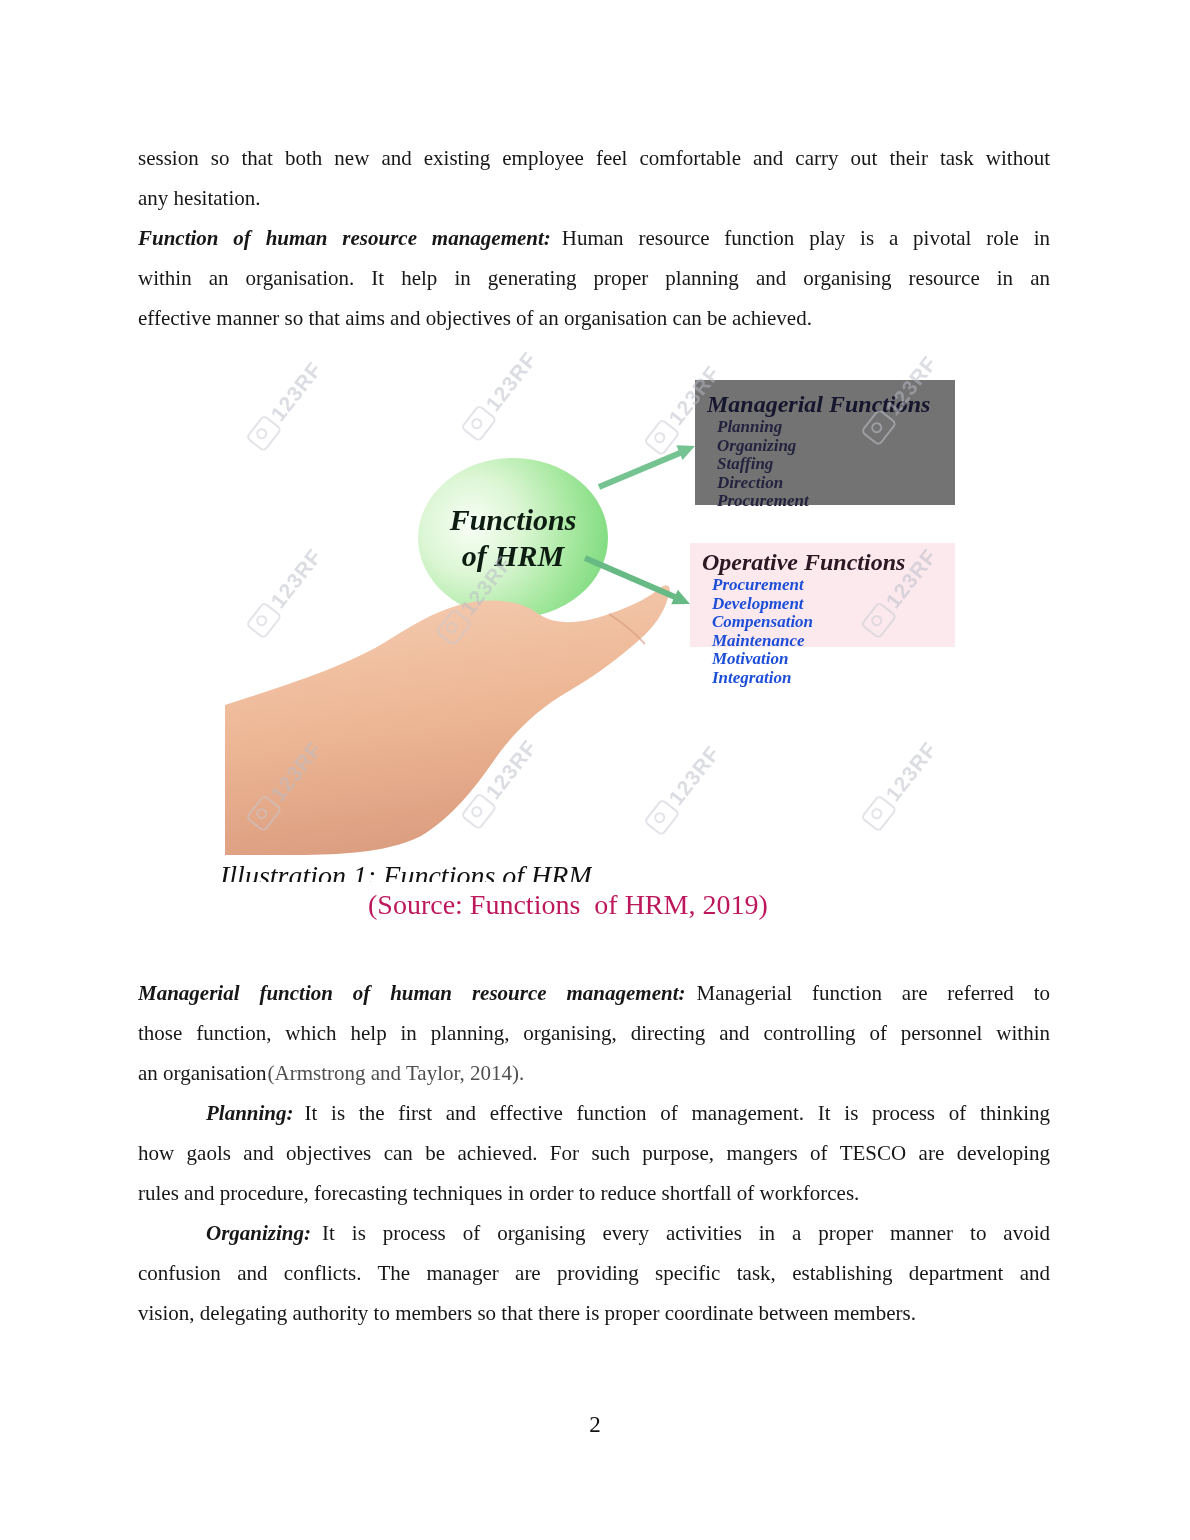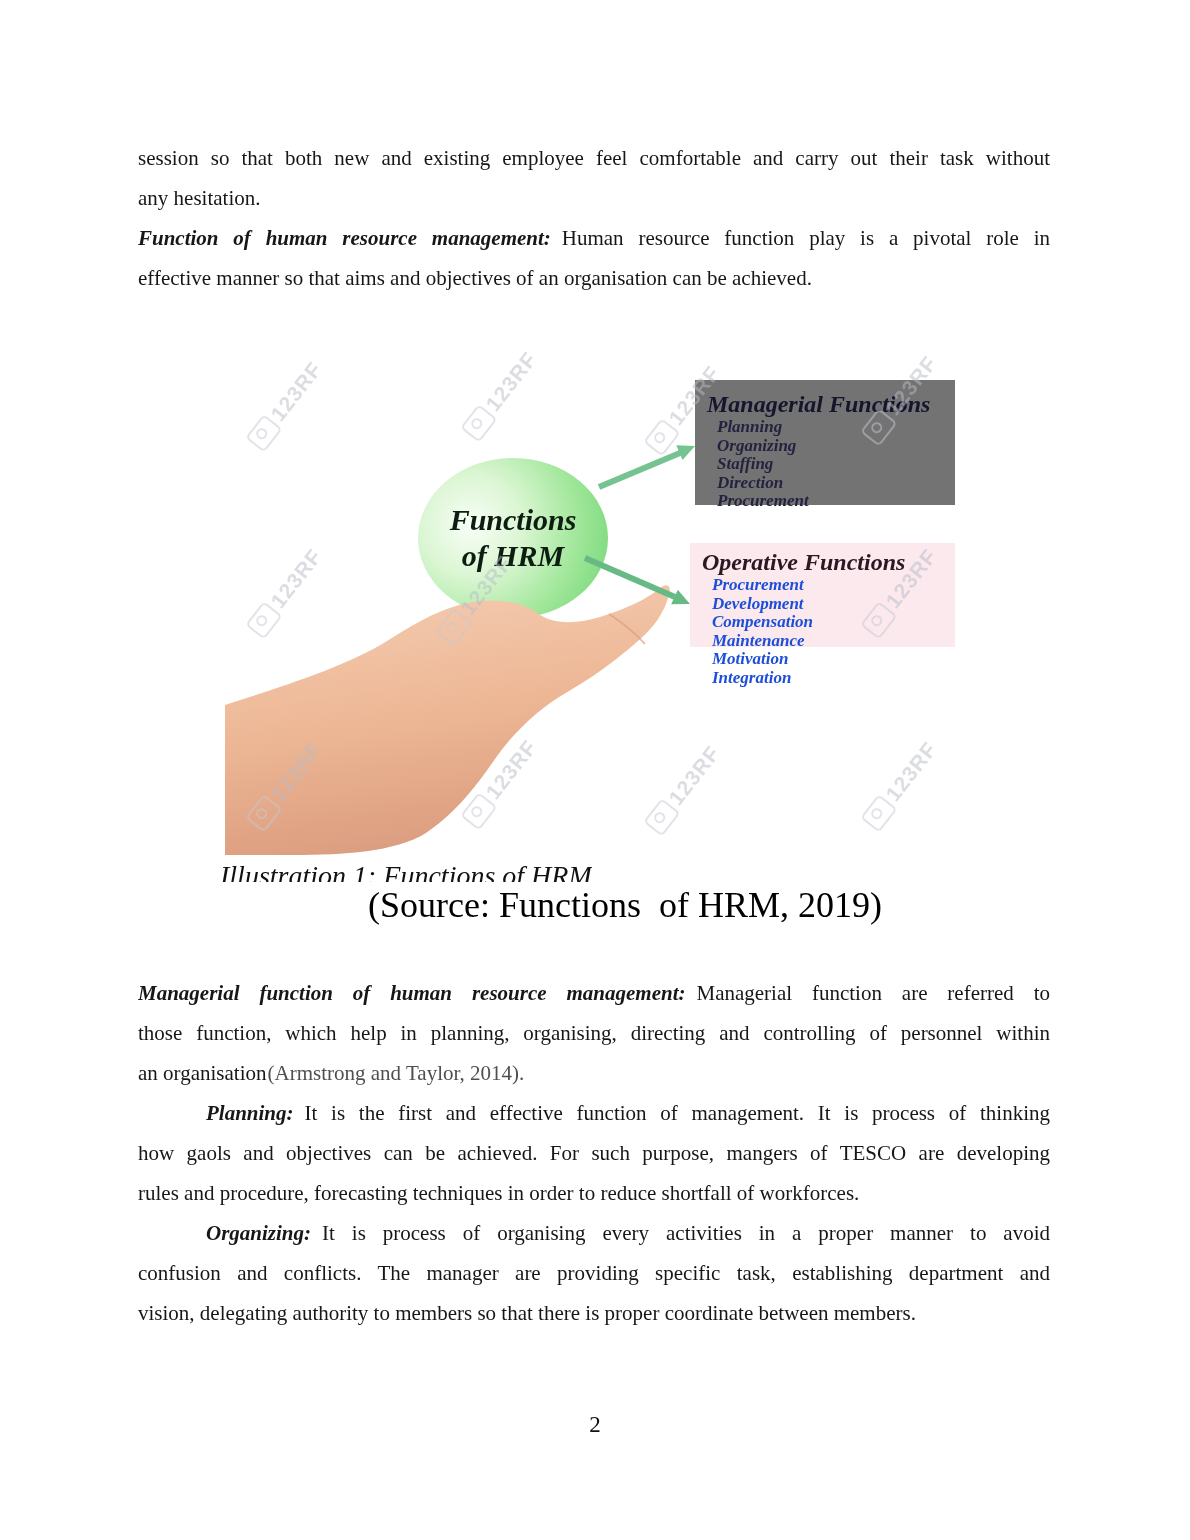--- a/index.html
+++ b/index.html
@@ -38,38 +38,39 @@
   .wm{position:absolute;display:flex;align-items:center;gap:4px;z-index:6;
       transform:rotate(-52deg);opacity:0.5;color:#b9bcc8;pointer-events:none;}
   .wm-cam{width:26px;height:20px;border:2px solid #c6c9d2;border-radius:5px;position:relative;flex:0 0 auto;}
   .wm-cam::after{content:"";position:absolute;left:6px;top:3px;width:11px;height:11px;
                  border:2px solid #c6c9d2;border-radius:50%;box-sizing:border-box;}
   .wm-txt{font-family:"Liberation Sans","DejaVu Sans",sans-serif;font-weight:bold;
           font-size:21px;letter-spacing:1px;}
   
   .caption{position:absolute;left:220px;top:861px;height:21px;overflow:hidden;
            font-style:italic;font-size:28px;line-height:30px;color:#111;}
-  .source{position:absolute;left:368px;top:889px;font-size:36px;line-height:32px;
-          color:#000000;white-space:pre;}
+  .source{position:absolute;left:368px;top:889px;font-size:28px;line-height:32px;
+          color:#be185d;white-space:pre;}
   .pagenum{position:absolute;left:0;right:0;top:1412px;text-align:center;font-size:23px;color:#111;}
 </style>
 </head>
 <body>
 
 <div class="page">
 
   <div class="para" style="top:138px">
     <div class="line jl"><span>session so that both new and existing employee feel comfortable and carry out their task without</span></div>
     <div class="line ll"><span>any hesitation.</span></div>
   </div>
 
   <div class="para" style="top:218px">
     <div class="line jl">
       <span class="lead">Function of human resource management:</span><span class="rest">Human resource function play is a pivotal role in</span>
     </div>
+    <div class="line jl"><span>within an organisation. It help in generating proper planning and organising resource in an</span></div>
     <div class="line ll"><span>effective manner so that aims and objectives of an organisation can be achieved.</span></div>
   </div>
 
   <div class="figure">
 
     <svg class="layer hand-svg" viewBox="0 0 730 480">
       <defs>
         <linearGradient id="skin" x1="0" y1="0" x2="0.25" y2="1">
           <stop offset="0" stop-color="#f6cfb6"></stop>
           <stop offset="0.55" stop-color="#edb795"></stop>

